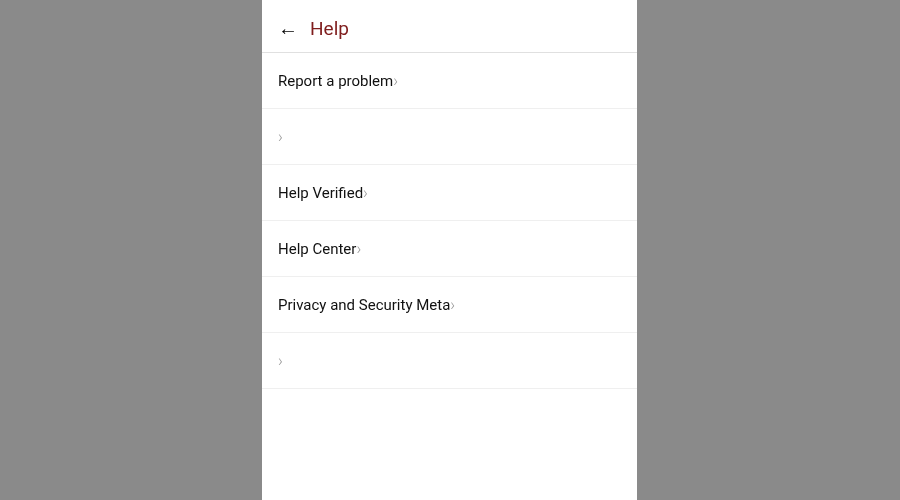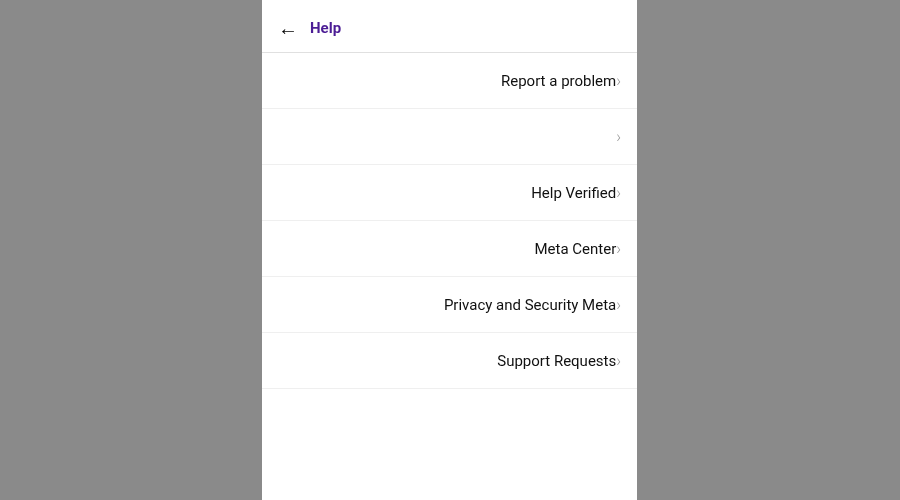--- a/index.html
+++ b/index.html
@@ -44,36 +44,36 @@
       margin-right: 12px;
       color: #000;
     }
 
     .back-arrow {
       font-size: 20px;
       font-weight: 400;
     }
 
     .header-title {
-      font-size: 15px;
-      font-weight: 700;
-      color: #4c1d95;
+      font-size: 19px;
+      font-weight: 400;
+      color: #7f1d1d;
     }
 
     .menu-list {
       display: flex;
       flex-direction: column;
       flex: 1;
       background: #fff;
     }
 
     .menu-item {
       display: flex;
       align-items: center;
-      justify-content: flex-end;
+      justify-content: flex-start;
       padding: 18px 16px;
       border-bottom: 1px solid #efefef;
       cursor: pointer;
       background: #fff;
     }
 
     .menu-item-label {
       font-size: 15px;
       color: #111;
       font-weight: 400;
@@ -127,31 +127,30 @@
       <div class="menu-item">
         <span class="chevron-icon">›</span>
       </div>
 
       <div class="menu-item">
         <span class="menu-item-label">Help Verified</span>
         <span class="chevron-icon">›</span>
       </div>
 
       <div class="menu-item">
-        <span class="menu-item-label">Meta Center</span>
+        <span class="menu-item-label">Help Center</span>
         <span class="chevron-icon">›</span>
       </div>
 
       <div class="menu-item">
         <span class="menu-item-label">Privacy and Security Meta</span>
         <span class="chevron-icon">›</span>
       </div>
 
       <div class="menu-item">
-        <span class="menu-item-label">Support Requests</span>
         <span class="chevron-icon">›</span>
       </div>
 
     </div>
   </div>
 
   <div class="right-sidebar"></div>
 </div>
 
 </body></html>

